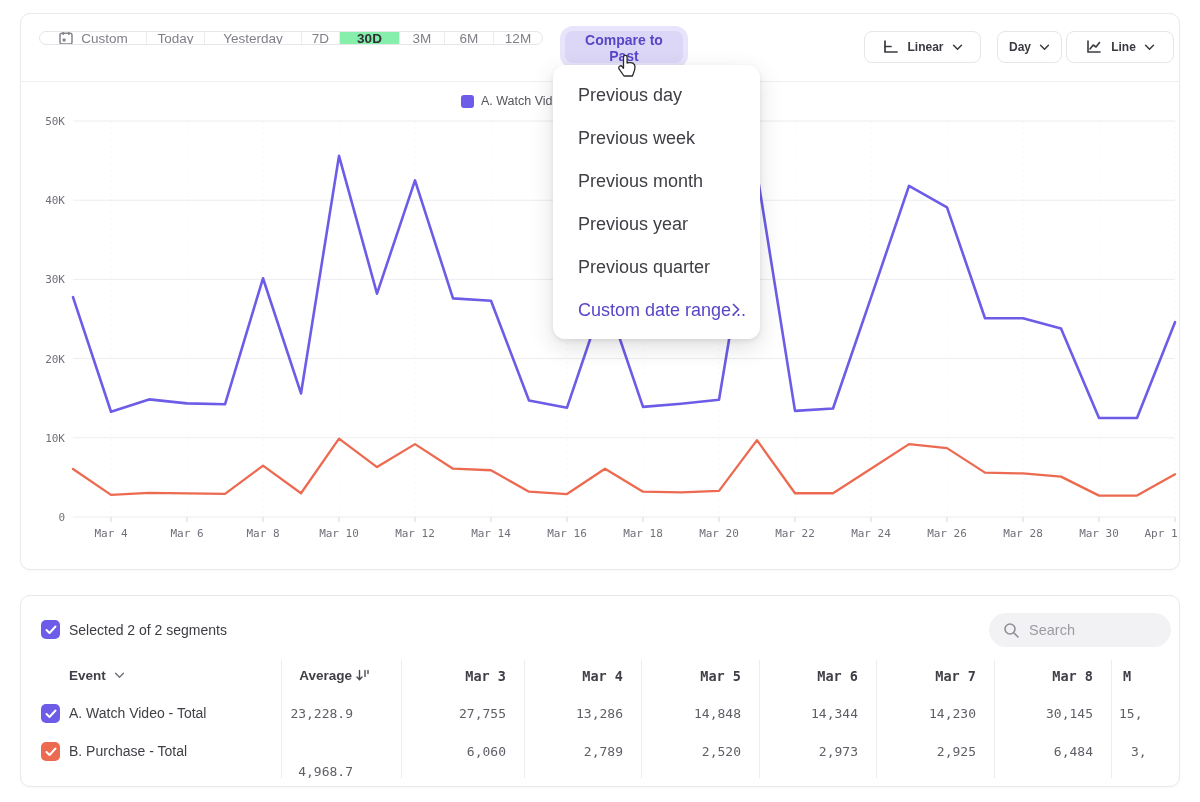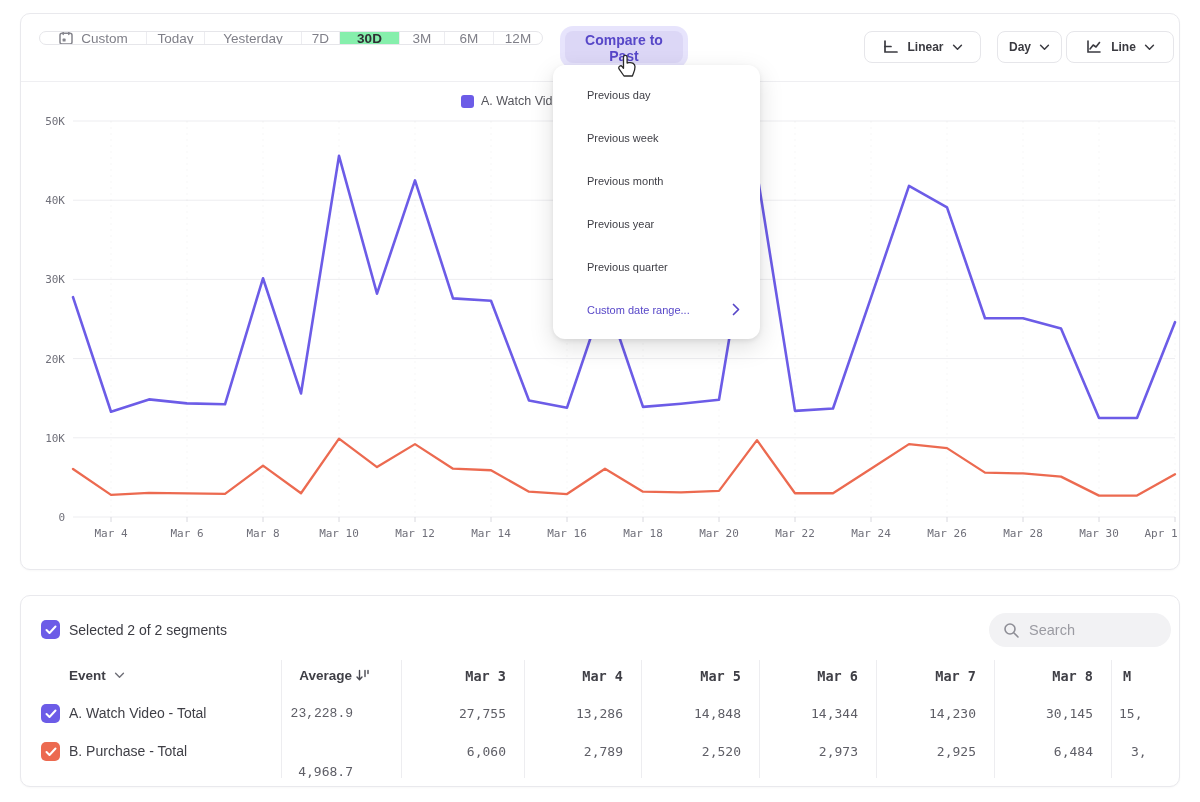--- a/index.html
+++ b/index.html
@@ -34,21 +34,21 @@
   .legend-swatch{width:13px;height:13px;border-radius:3px;}
   .legend-label{font-size:12.5px;color:#55555c;white-space:nowrap;}
 
   
   #chart{position:absolute;left:0;top:0;width:1158px;height:555px;}
   .ylab,.xlab{font-family:"DejaVu Sans Mono","Liberation Mono",monospace;font-size:11px;fill:#70707a;}
 
   
   .dropdown{position:absolute;left:553px;top:65px;width:207px;height:274px;background:#fff;border-radius:12px;
             box-shadow:0 2px 5px rgba(0,0,0,.08),0 8px 24px rgba(0,0,0,.13);z-index:50;padding-top:9px;box-sizing:border-box;}
-  .menu-item{height:43px;line-height:43px;padding-left:34px;font-size:11px;color:#3e3e45;cursor:pointer;position:relative;}
+  .menu-item{height:43px;line-height:43px;padding-left:4px;font-size:18px;color:#3e3e45;cursor:pointer;position:relative;margin-left:21px;}
   .menu-item.accent{color:#5747c8;}
   .menu-item .chev-right{position:absolute;right:20px;top:14px;}
 
   .cursor{position:absolute;left:614px;top:50px;z-index:100;pointer-events:none;}
 
   
   .sel-check{position:absolute;left:20px;top:24px;width:19px;height:19px;border-radius:5px;display:flex;
              align-items:center;justify-content:center;cursor:pointer;}
   .sel-label{position:absolute;left:48px;top:26px;font-size:14px;color:#3c3c43;}
   .search-box{position:absolute;left:968px;top:17px;width:182px;height:34px;background:#f2f2f4;border-radius:17px;
@@ -249,21 +249,21 @@
       <div class="tbl-divider" style="left: 973px;"></div>
       <div class="tbl-divider" style="left: 1090px;"></div>
     </div>
   <div id="tbl-rows">
       <div class="row-check" style="top: 108px; background: rgb(108, 92, 231);">
         <svg width="12" height="10" viewBox="0 0 12 10">
           <path d="M1.5 5 L4.5 8 L10.5 1.5" stroke="#fff" stroke-width="2" fill="none" stroke-linecap="round" stroke-linejoin="round"></path>
         </svg>
       </div>
       <div class="row-label" style="top: 109px;">A. Watch Video - Total</div>
-      <div class="num" style="top: 110px; right: 826px; font-family: Liberation Mono, monospace;">23,228.9</div>
+      <div class="num" style="top: 110px; right: 826px;">23,228.9</div>
       <div class="num" style="top: 110px; right: 673px;">27,755</div>
       <div class="num" style="top: 110px; right: 556px;">13,286</div>
       <div class="num" style="top: 110px; right: 438px; text-align: right;">14,848</div>
       <div class="num" style="top: 110px; right: 321px;">14,344</div>
       <div class="num" style="top: 110px; right: 203px;">14,230</div>
       <div class="num" style="top: 110px; right: 86px;">30,145</div>
       <div class="num" style="top: 110px; left: 1098px;">15,</div>
       <div class="row-check" style="top: 146px; background: rgb(236, 106, 80);">
         <svg width="12" height="10" viewBox="0 0 12 10">
           <path d="M1.5 5 L4.5 8 L10.5 1.5" stroke="#fff" stroke-width="2" fill="none" stroke-linecap="round" stroke-linejoin="round"></path>

